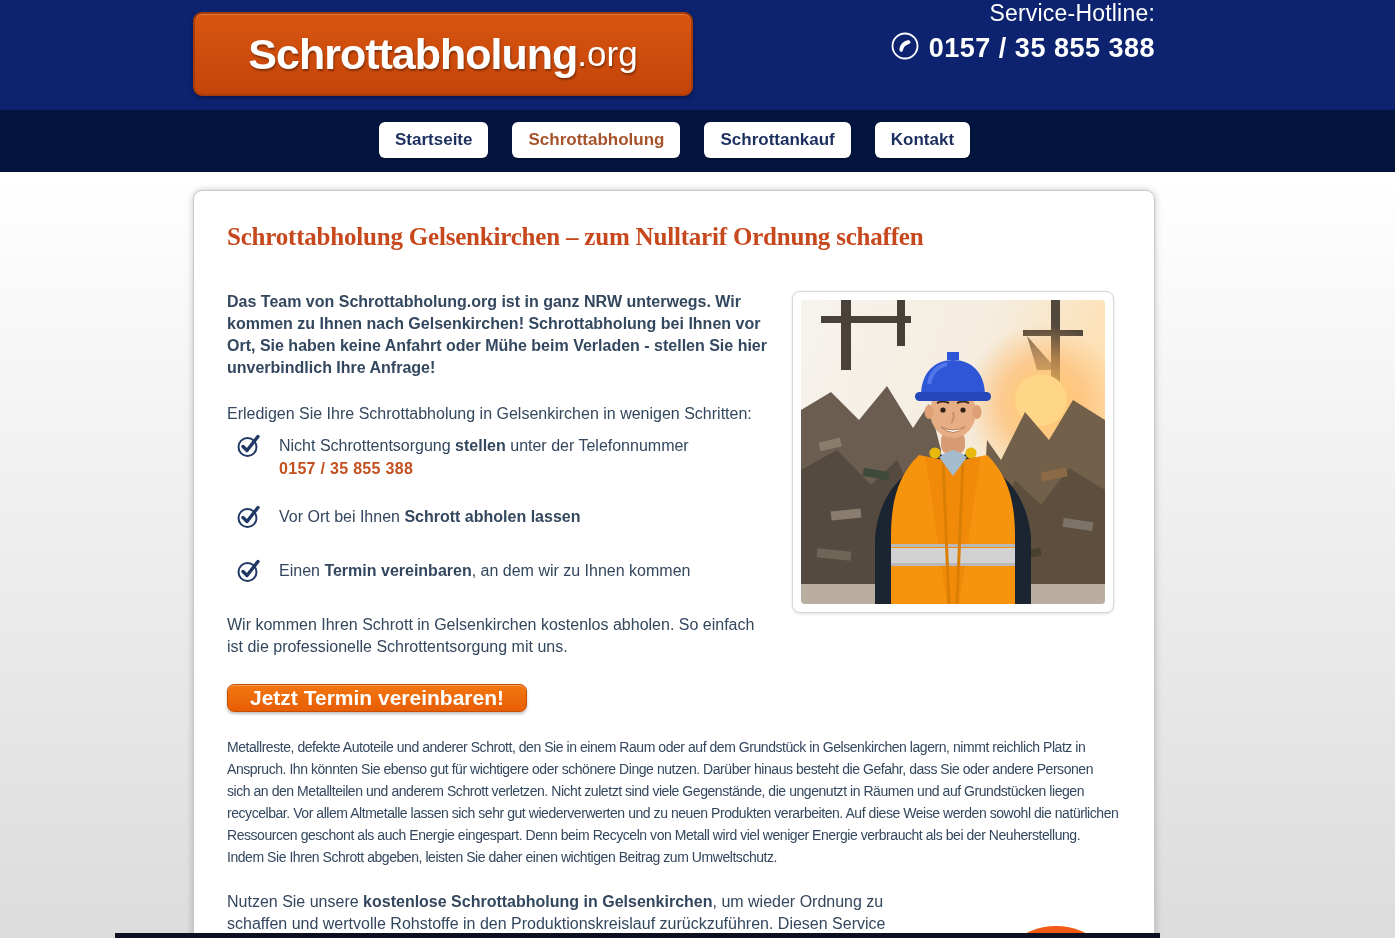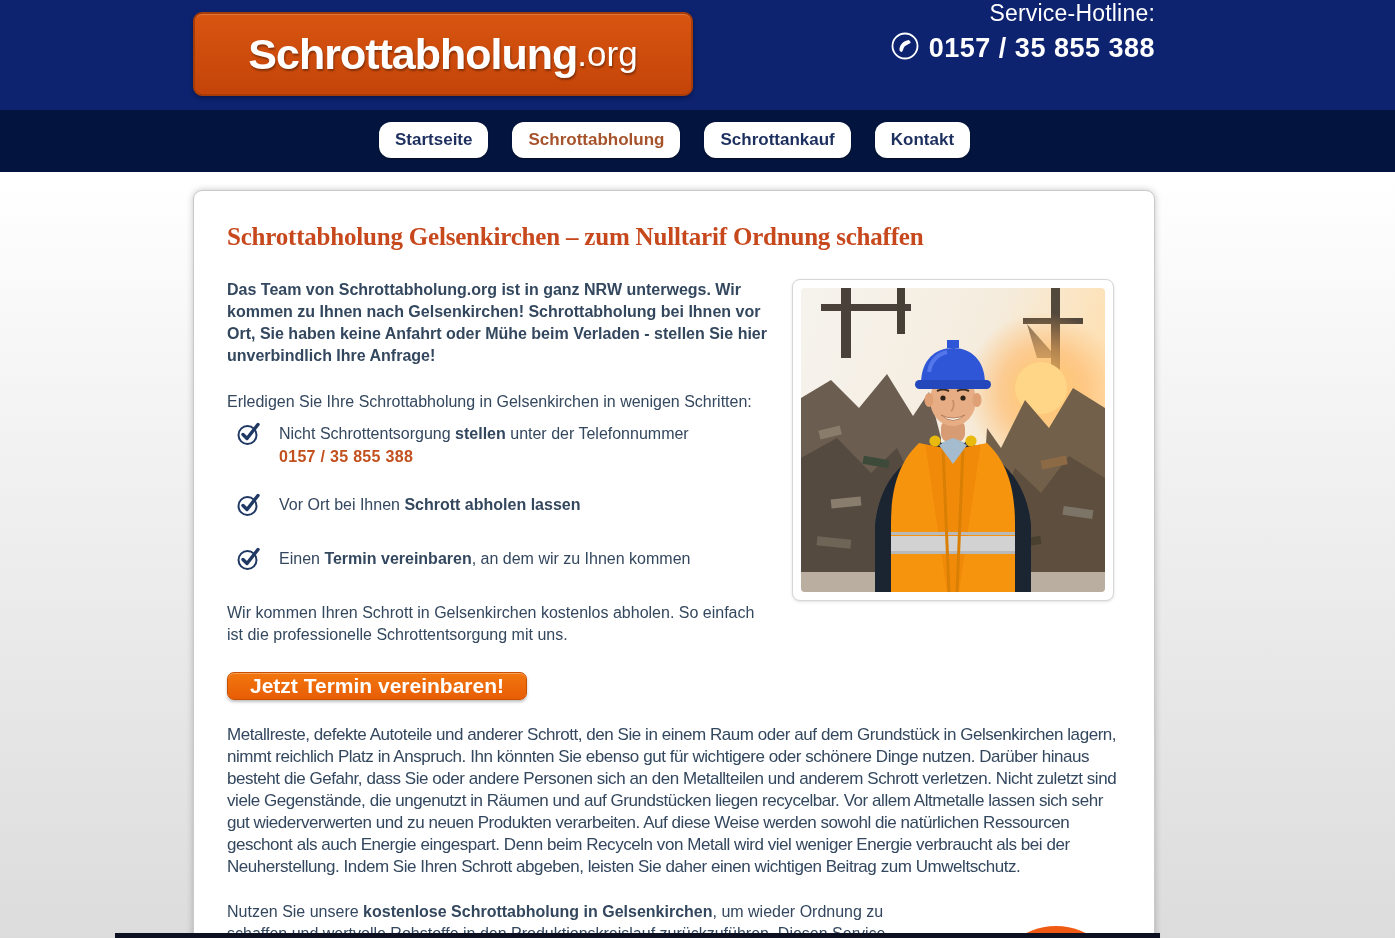--- a/index.html
+++ b/index.html
@@ -25,38 +25,38 @@
   .logo-tld { color:#ffffff; font-weight:normal; font-size:35px; text-shadow:1px 2px 2px rgba(0,0,0,.35); }
   .hotline { position:absolute; top:0; right:240px; text-align:right; color:#fff; }
   .hotline-label { font-size:23px; letter-spacing:.2px; }
   .hotline-row { display:flex; align-items:center; justify-content:flex-end; gap:9px; margin-top:4px; }
   .hotline-number { font-size:27px; font-weight:bold; letter-spacing:.5px; cursor:pointer; }
 
   
   .navbar { position:absolute; top:110px; left:0; width:1395px; height:62px; background:#03153f; }
   .nav-row { position:absolute; left:379px; top:12px; display:flex; gap:24px; }
   .nav-btn {
-    background:#fff; border-radius:12px; padding:8px 16px;
+    background:#fff; border-radius:6px; padding:8px 16px;
     font-size:17px; font-weight:bold; color:#1c2f5e;
     text-decoration:none; cursor:pointer; box-shadow:0 1px 2px rgba(0,0,0,.4);
     white-space:nowrap;
   }
   .nav-btn.active { color:#a6532c; }
 
   
   .card {
     position:absolute; left:193px; top:190px; width:962px; height:810px;
     background:#fff; border:1px solid #c9c9c9; border-radius:9px;
     box-shadow:0 0 7px rgba(0,0,0,.22);
     padding:32px 40px 0 33px;
   }
   h1.page-title {
     font-family:"Liberation Serif", serif;
     font-size:25px; font-weight:bold; color:#c7481d;
-    letter-spacing:-.2px; margin-bottom:28px;
+    letter-spacing:-.2px; margin-bottom:40px;
   }
   .columns { display:flex; gap:22px; }
   .left-col { width:545px; }
   .left-col p { font-size:16px; line-height:22px; }
   .intro { margin-bottom:24px;font-weight:bold; }
   .steps-intro { margin-bottom:10px; }
 
   .checklist { list-style:none; margin:0 0 6px 10px; }
   .checklist li { display:flex; gap:16px; margin-bottom:26px; align-items:flex-start; }
   .check-icon { flex:0 0 26px; margin-top:-2px; }
@@ -75,21 +75,21 @@
 
   .photo-frame {
     flex:0 0 322px; height:322px; background:#fff;
     border:1px solid #d6d6d6; border-radius:8px; padding:8px;
     box-shadow:0 1px 3px rgba(0,0,0,.12);
   }
   .photo-frame svg { display:block; border-radius:4px; }
 
   .long-par {
     margin-top:24px; width:892px;
-    font-size:17px; line-height:22px; letter-spacing:-.45px;
+    font-size:14px; line-height:22px; letter-spacing:-.45px;
   }
   .outro { margin-top:23px; width:668px; font-size:16px; line-height:22px; }
 
   .promo-circle {
     position:absolute; left:796px; top:735px; width:132px; height:132px;
     border-radius:50%; background:#f05a14;
   }
 
   .bottom-bar { position:absolute; left:115px; top:933px; width:1045px; height:5px; background:#0c1020; z-index:10; }
 

